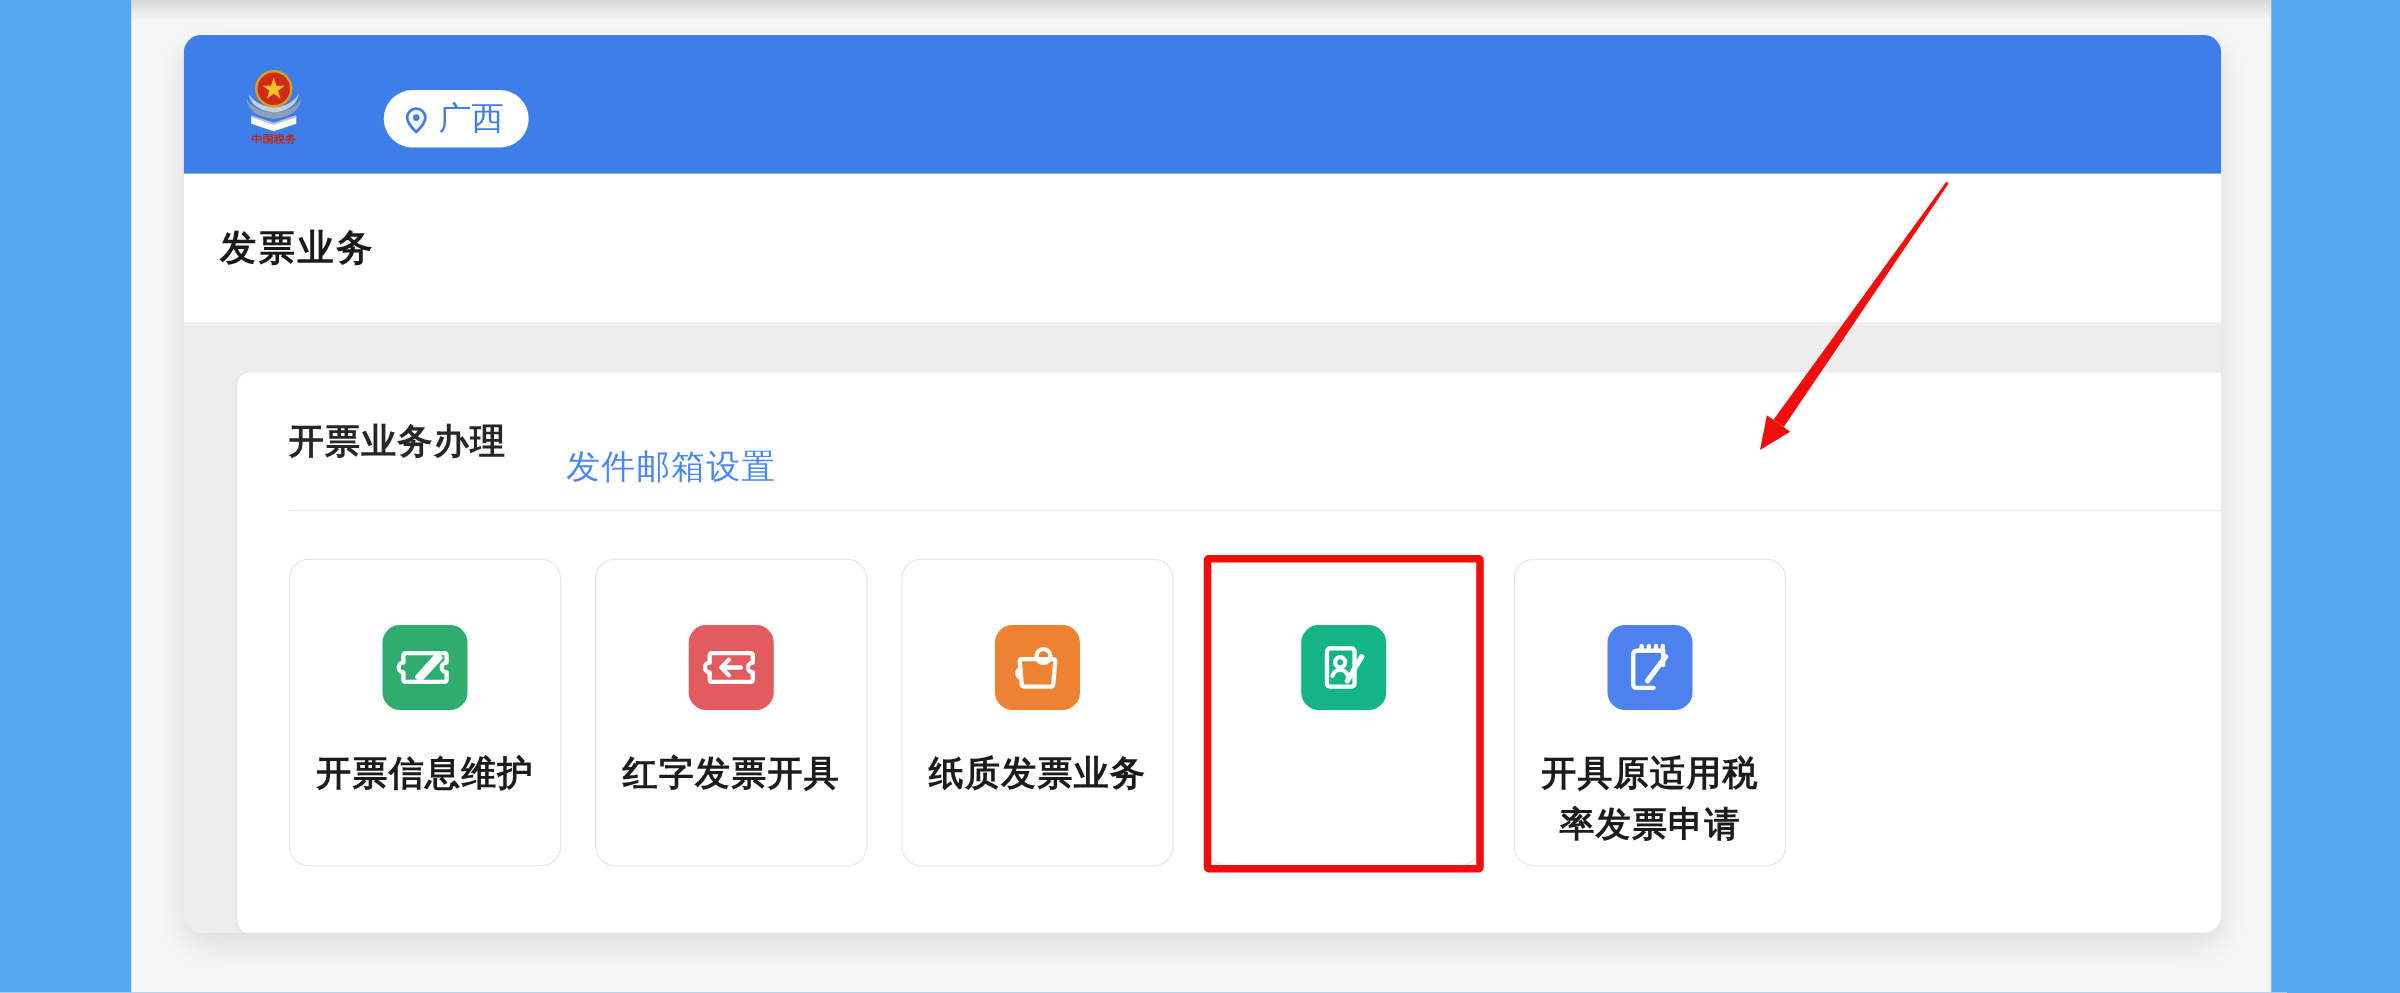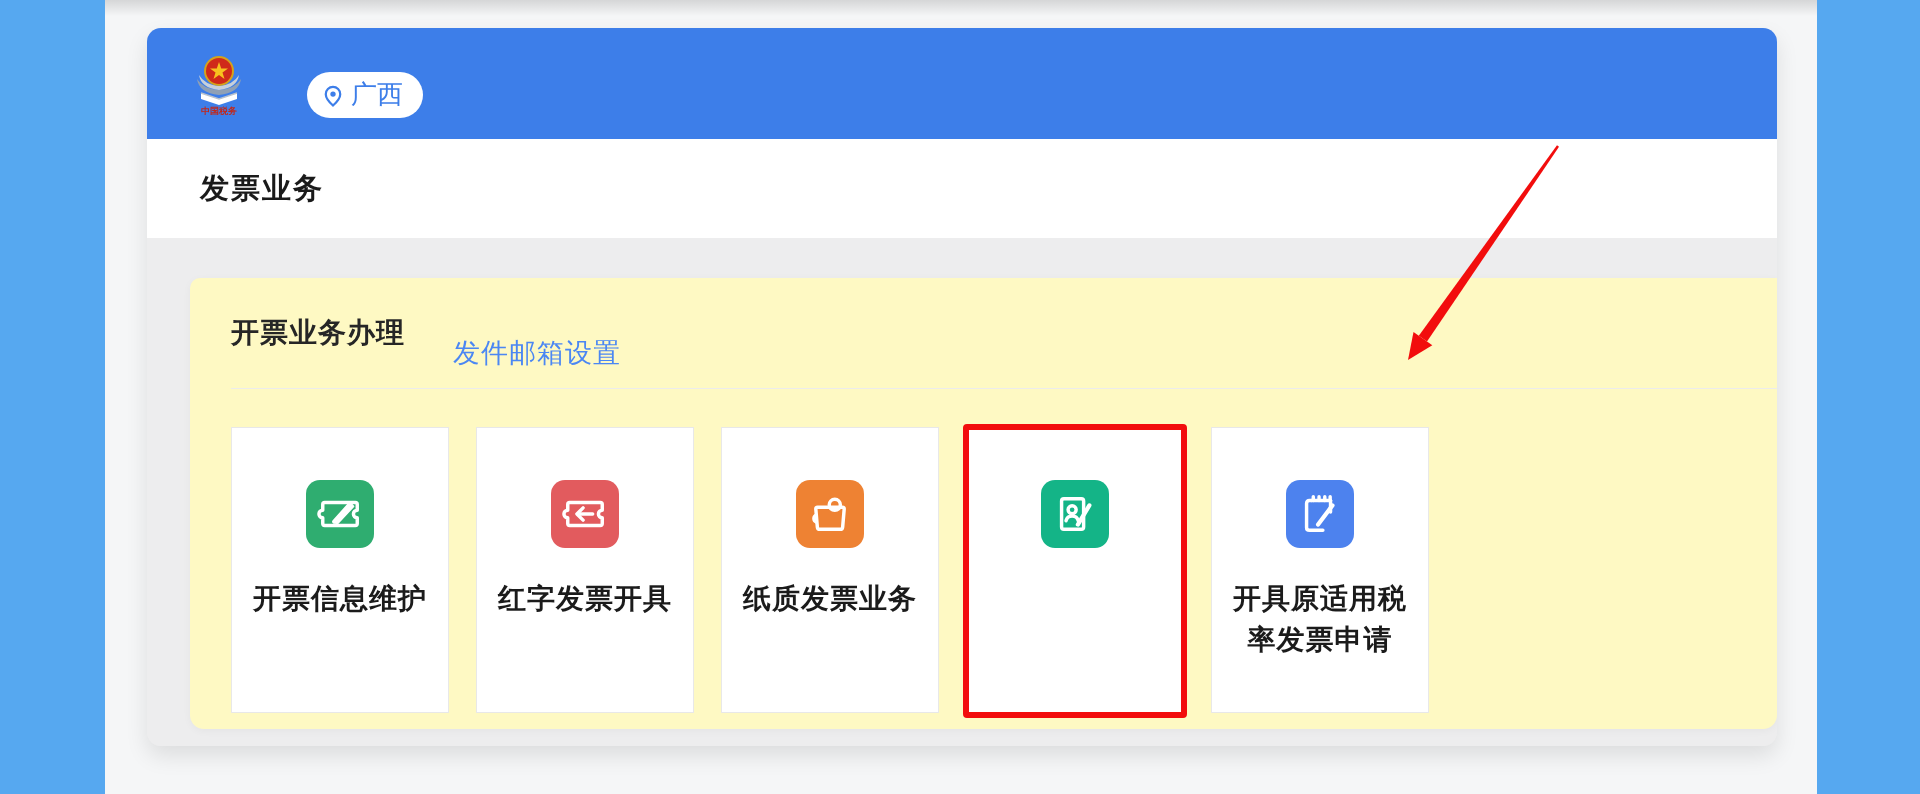--- a/index.html
+++ b/index.html
@@ -37,43 +37,43 @@
     color:#ffffff; font-size:32px; font-weight:500; letter-spacing:1px;
   }
   .loc-badge {
     margin-left:48px; height:46px; border-radius:23px; background:#ffffff;
     display:flex; align-items:center; padding:0 20px 0 12px; cursor:pointer;margin-top:22px;
   }
   .loc-badge .pin { width:28px; height:28px; margin-right:4px; }
   .loc-badge .loc-text { color:#3d7ee9; font-size:26px; font-weight:500; }
 
   .section-bar {
-    height:99px; background:#ffffff;
-    display:flex; align-items:center; padding-left:53px;
+    height:119px; background:#ffffff;
+    display:flex; align-items:center; padding-left:29px;
   }
   .section-title { font-size:29px; font-weight:bold; color:#1a1a1a; letter-spacing:2px; }
 
   .module-body { height:508px; background:#ededee; padding:40px 0 0 43px; }
 
   .card {
-    width:1587px; height:451px; background:#fef9c3;
+    width:1587px; height:451px; background:#ffffff;
     border-radius:10px 0 14px 14px;
     box-shadow:0 2px 8px rgba(0,0,0,0.04);
   }
   .tabs-row {
     height:110px; display:flex; align-items:center; padding-left:41px; gap:48px;
   }
   .tab-active { font-size:28px; font-weight:bold; color:#262626; letter-spacing:1px; cursor:pointer; }
   .tab-link  { font-size:27px; color:#4b87f3; letter-spacing:1px; cursor:pointer;margin-top:40px; }
   .divider { height:1px; background:#ececec; margin-left:41px; }
 
   .tiles-row { display:flex; gap:27px; margin:38px 0 0 41px; }
   .tile {
-    position:relative; width:218px; height:286px; background:#ffffff;
-    border:1px solid #e8e8e8; border-radius:0;
+    position:relative; width:218px; height:246px; background:#ffffff;
+    border:1px solid #e8e8e8; border-radius:16px;
     display:flex; flex-direction:column; align-items:center; cursor:pointer;
   }
   .tile-icon {
     width:68px; height:68px; border-radius:14px; margin-top:52px;
     display:flex; align-items:center; justify-content:center; flex:0 0 auto;
   }
   .tile-icon svg { width:46px; height:46px; }
   .tile-label {
     margin-top:30px; font-size:28px; font-weight:bold; color:#1b1b1b;
     line-height:41px; text-align:center; white-space:pre-line; letter-spacing:1px;

